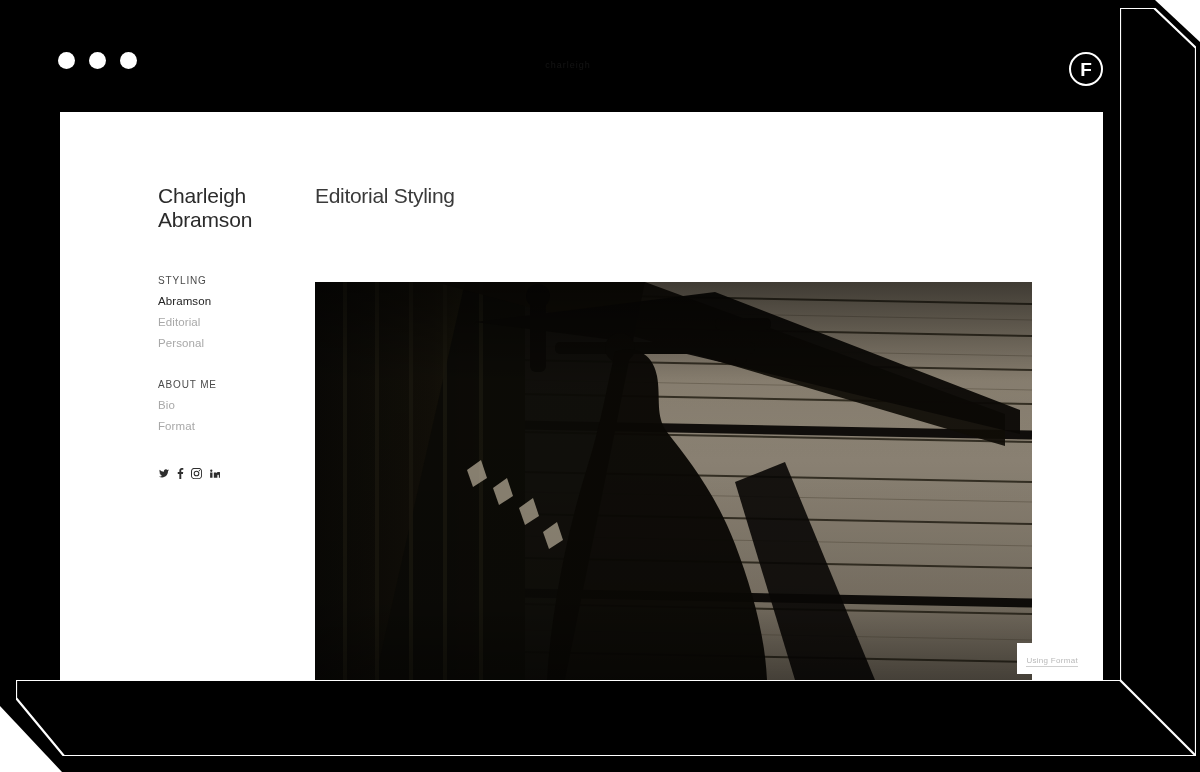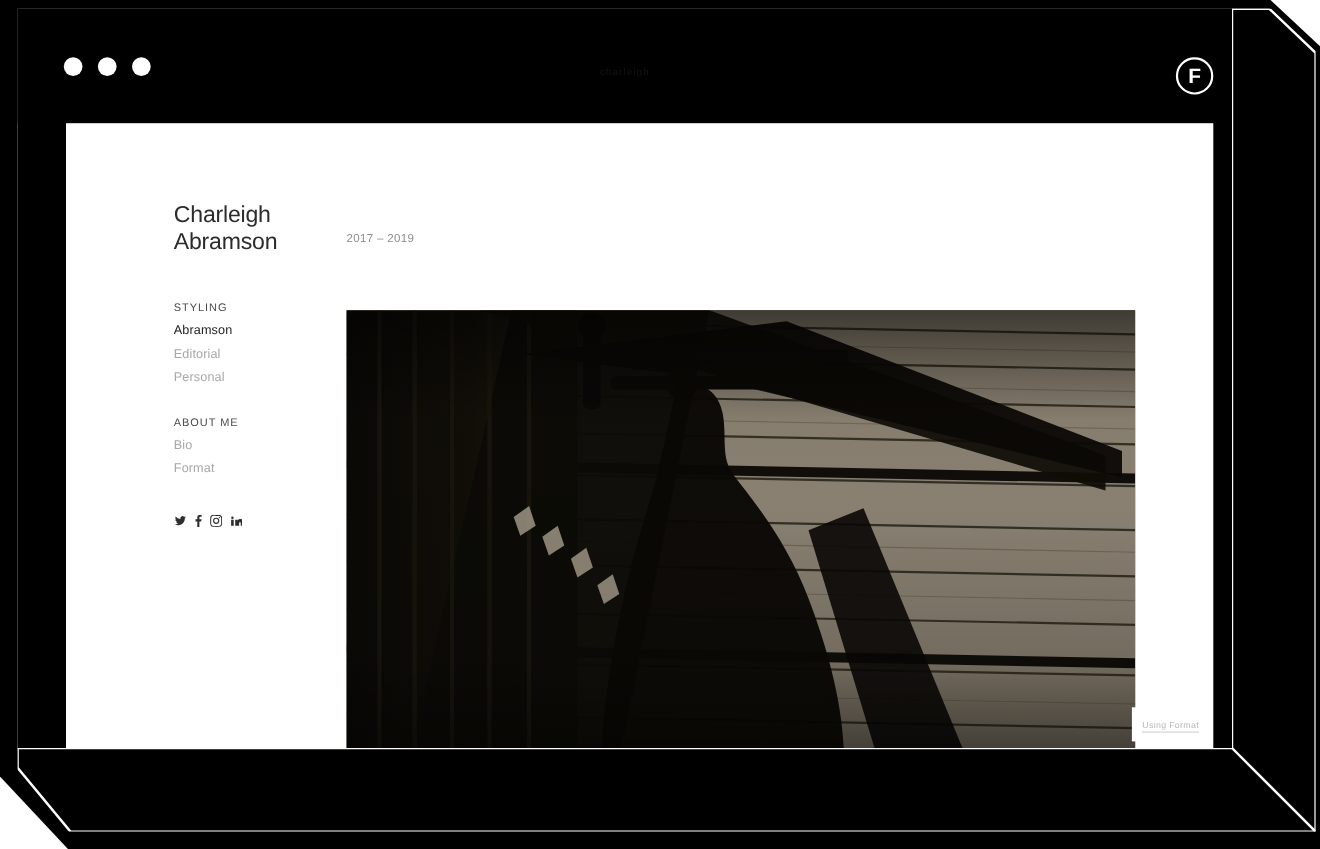--- a/index.html
+++ b/index.html
@@ -103,21 +103,21 @@
 
   .photo {
     position:absolute; left:255px; top:170px;
     width:717px; height:398px;
     overflow:hidden;
     background:#0c0a07;
   }
   .photo svg { display:block; width:100%; height:100%; }
 
   .using-format {
-    position:absolute; right:4px; bottom:6px;
+    position:absolute; right:16px; bottom:6px;
     background:#ffffff; padding:6px 9px 7px 9px;
   }
   .using-format span {
     font-size:8px; color:#b9b9b9; letter-spacing:0.3px;
     border-bottom:1px solid #cfcfcf; padding-bottom:1px;
   }
 </style>
 </head>
 <body>
 
@@ -187,21 +187,21 @@
           </a>
           <a>
             <svg width="11" height="11" viewBox="0 0 24 24">
                 <path d="M4.98 3.5a2.5 2.5 0 1 1 0 5 2.5 2.5 0 0 1 0-5zM2.4 21.5h5.2V9.6H2.4zM10.5 9.6h4.98v1.63h.07a5.46 5.46 0 0 1 4.91-2.7c5.25 0 6.22 3.46 6.22 7.96v5.01h-5.19v-4.44c0-1.06-.02-2.43-1.48-2.43-1.48 0-1.71 1.16-1.71 2.35v4.52H10.5z"></path>
               </svg>
           </a>
         </div>
       </div>
 
       <div class="main">
-        <div class="proj-dates">2017 – 2019</div>
+        <div class="proj-title">Editorial Styling</div>
       </div>
 
       <div class="photo">
         <svg viewBox="0 0 717 398" preserveAspectRatio="none">
           <defs>
             <linearGradient id="wallG" x1="0" y1="0" x2="0" y2="1">
               <stop offset="0" stop-color="#8d8372"></stop>
               <stop offset="0.45" stop-color="#9b9181"></stop>
               <stop offset="1" stop-color="#7d7465"></stop>
             </linearGradient>

